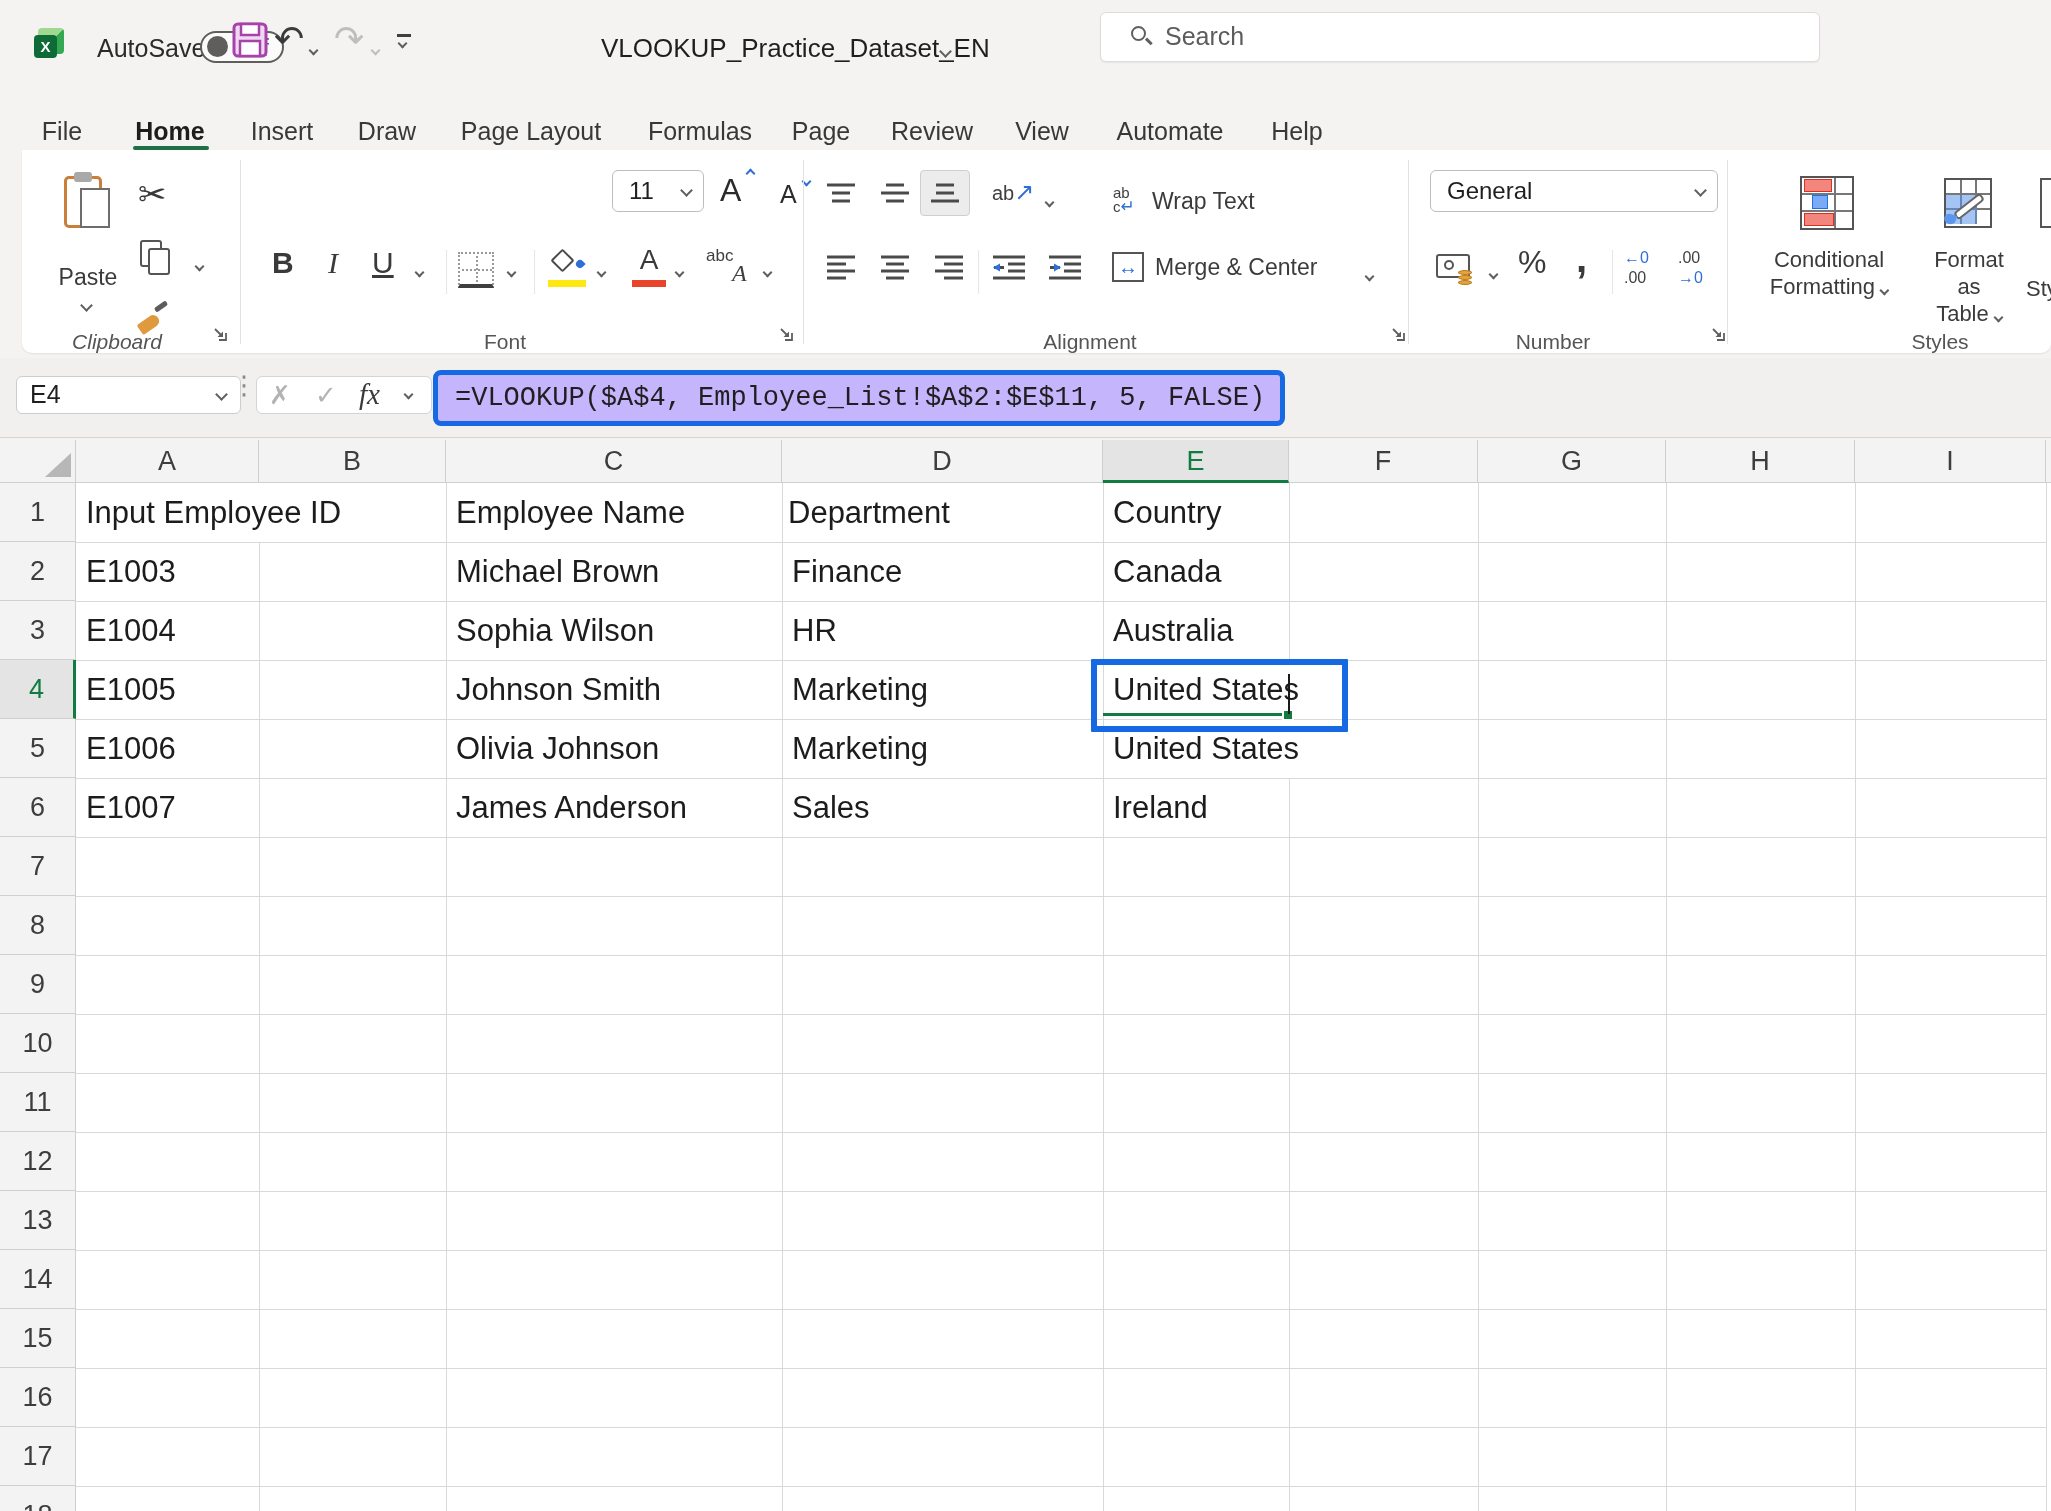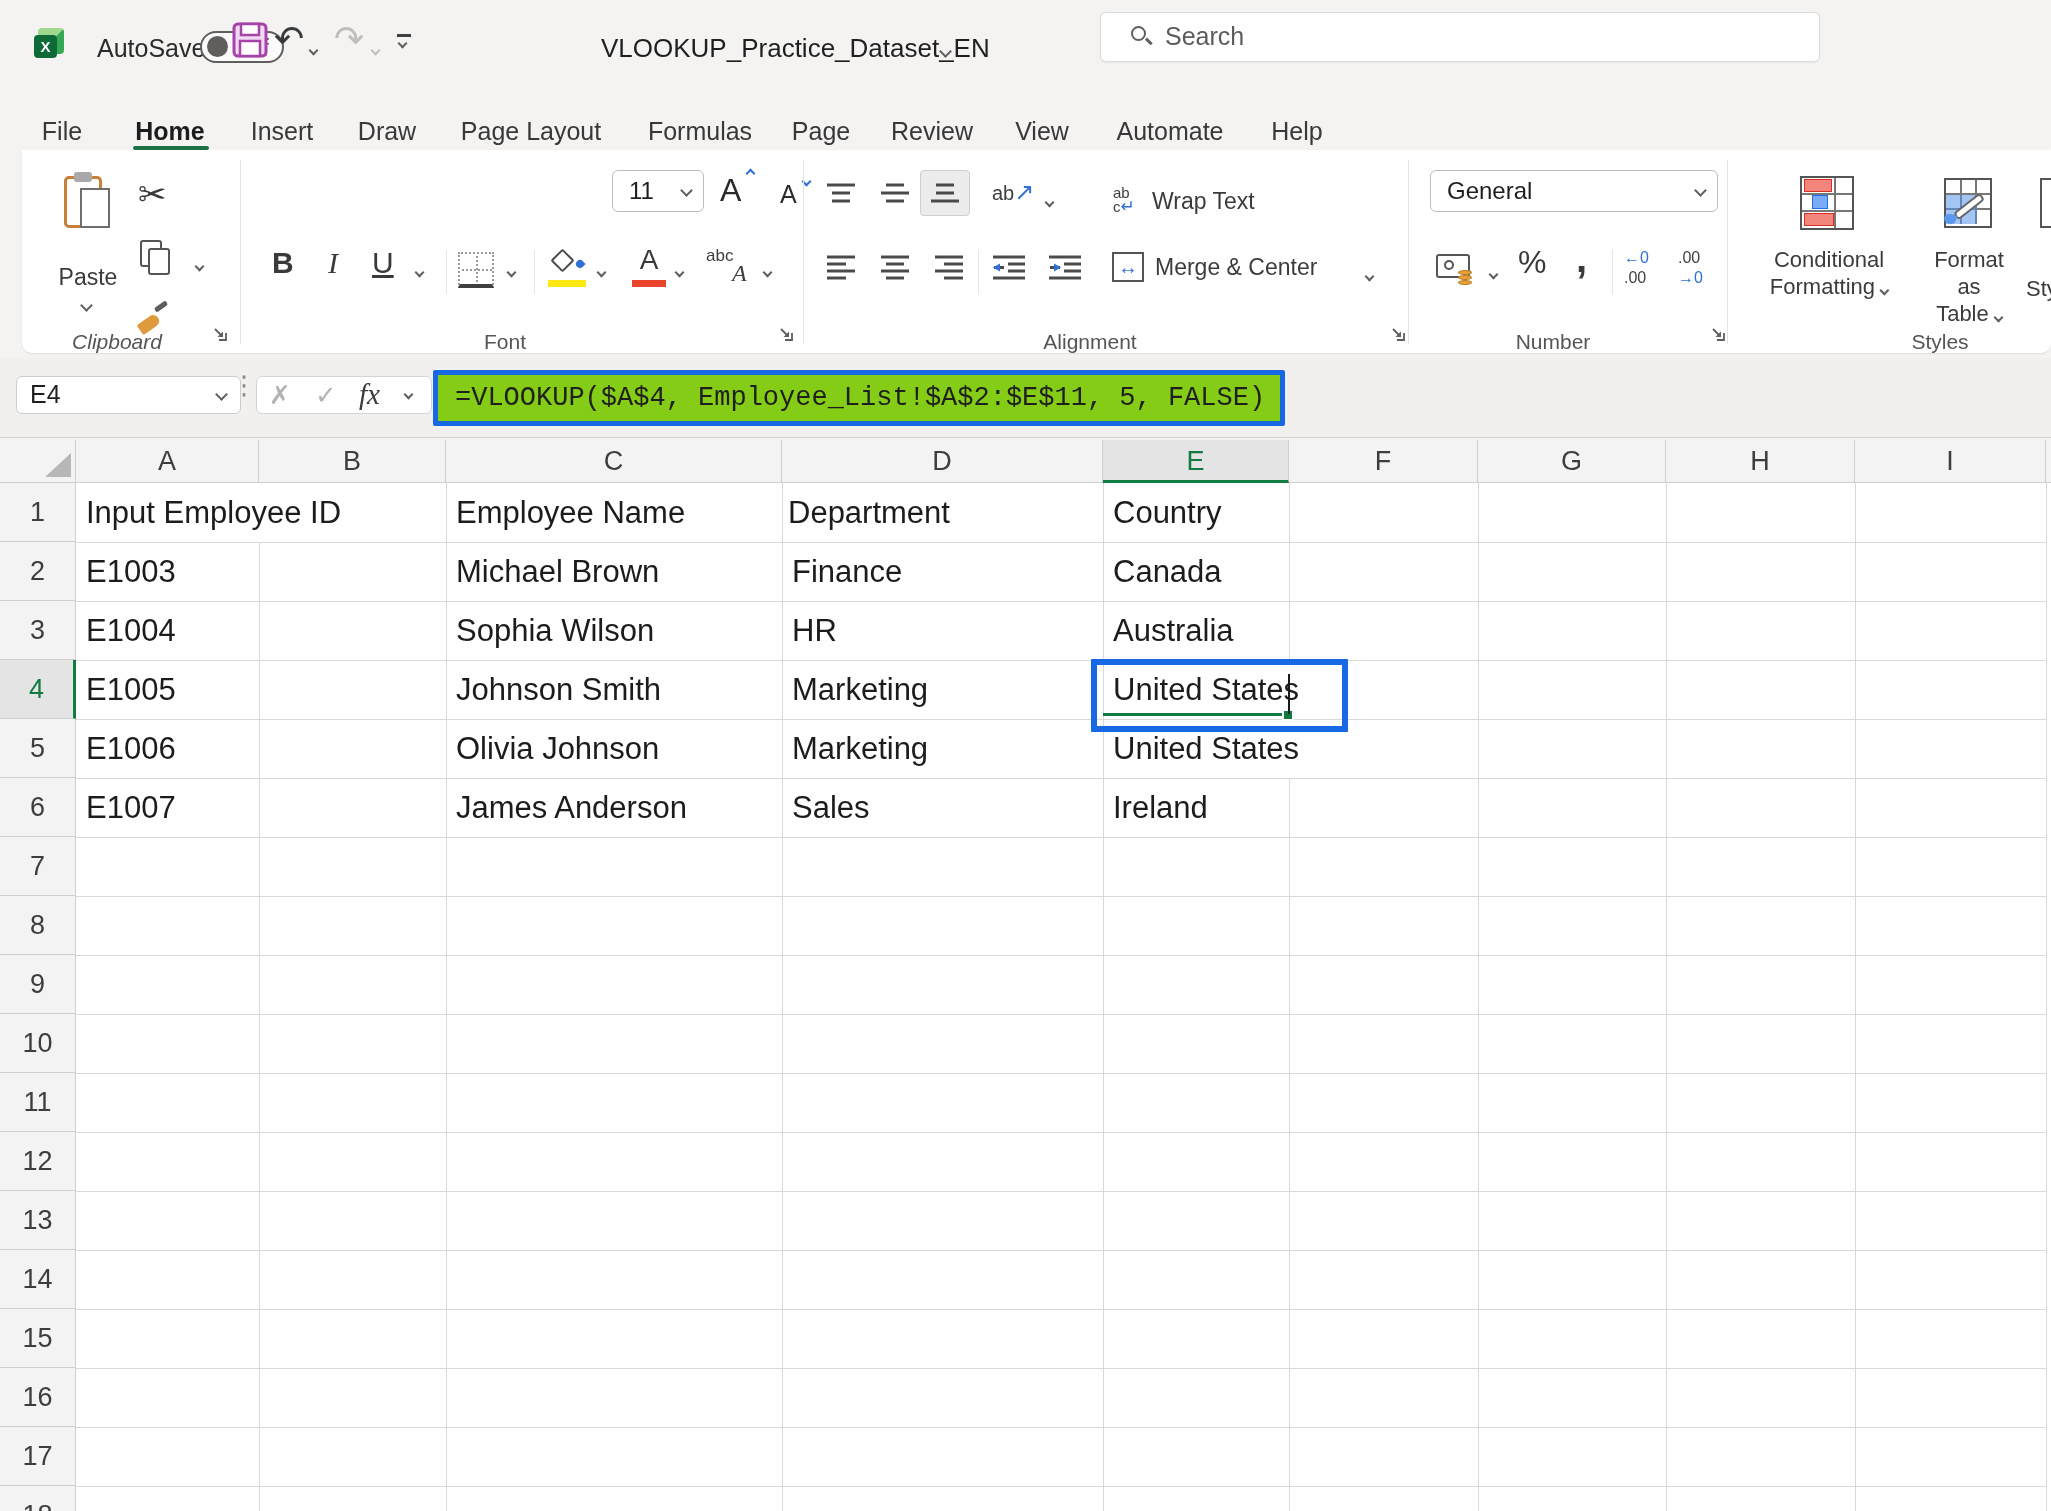--- a/index.html
+++ b/index.html
@@ -155,21 +155,21 @@
   .formula-strip { left:0; top:358px; width:2051px; height:80px; background:#f1f0ef; border-bottom:1px solid #d4d4d4; }
   .name-box { position:absolute; left:16px; top:18px; width:225px; height:38px; background:#fff; border:1.5px solid #cfcdcb; border-radius:6px;
               font-size:25px; color:#1f1f1f; line-height:35px; padding-left:13px; }
   .nb-chev { position:absolute; right:14px; top:13px; }
   .fx-dots { position:absolute; left:231px; top:12px; font-size:26px; color:#8a8a8a; }
   .fx-cluster { position:absolute; left:256px; top:18px; width:176px; height:38px; background:#fff; border:1.5px solid #d6d4d2; border-radius:6px; }
   .fx-x { position:absolute; left:12px; top:3px; font-size:26px; color:#b3b3b3; }
   .fx-check { position:absolute; left:58px; top:3px; font-size:26px; color:#b3b3b3; }
   .fx-glyph { position:absolute; left:102px; top:1px; font-family:"Liberation Serif",serif; font-style:italic; font-size:29px; color:#3a3a3a; }
   .fx-chev { position:absolute; left:148px; top:14px; }
-  .formula-hl-box { position:absolute; left:433px; top:12px; width:852px; height:56px; background:#84cc16; border:5px solid #1668e3; border-radius:2px; }
+  .formula-hl-box { position:absolute; left:433px; top:12px; width:852px; height:56px; background:#c4b5fd; border:5px solid #1668e3; border-radius:8px; }
   .formula-text { position:absolute; left:17px; top:8px; font-family:"Liberation Mono","DejaVu Sans Mono",monospace; font-size:27px; color:#1f1f1f; white-space:pre; }
 
   
   #grid { left:0; top:440px; width:2051px; height:1071px; background:#fff; overflow:hidden; }
   .colhdr { position:absolute; top:0; height:43px; background:#f3f3f3; border-right:1px solid #cfcfcf; border-bottom:1px solid #cfcfcf;
             font-size:27px; color:#3d3d3d; text-align:center; line-height:43px; }
   .colhdr.active { background:#e4e4e4; color:#107c41; border-bottom:3px solid #107c41; }
   .rowhdr { position:absolute; left:0; width:76px; height:59px; background:#f3f3f3; border-right:1px solid #cfcfcf; border-bottom:1px solid #cfcfcf;
             font-size:27px; color:#3d3d3d; text-align:center; line-height:59px; }
   .rowhdr.active { background:#e4e4e4; color:#107c41; border-right:3px solid #107c41; }

